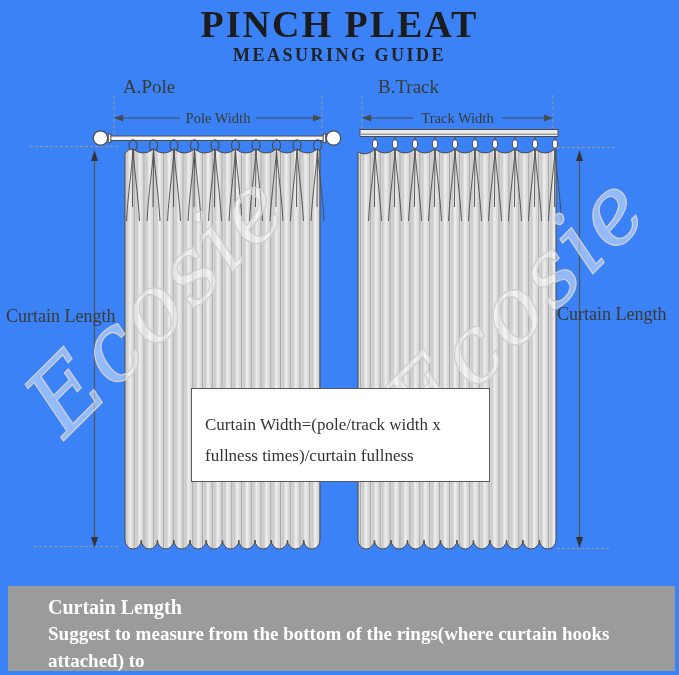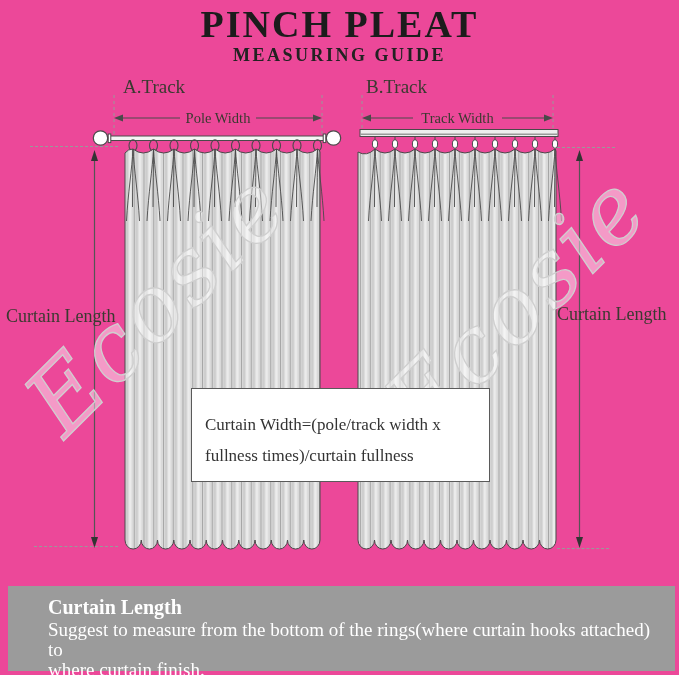--- a/index.html
+++ b/index.html
@@ -1,32 +1,32 @@
 <!DOCTYPE html>
 <html><head>
 <meta charset="utf-8">
 <style>
   html,body{margin:0;padding:0;background:#fff;}
   .canvas{
-    position:relative; width:679px; height:675px; background:#ec4899;
+    position:relative; width:679px; height:675px; background:#3b82f6;
     font-family:"Liberation Serif","DejaVu Serif",serif; overflow:hidden;
   }
   .title{
     position:absolute; top:2px; left:0; width:679px; text-align:center;
     font-size:38px; font-weight:bold; letter-spacing:2px; color:#1c1c1c;
   }
   .subtitle{
     position:absolute; top:45px; left:0; width:679px; text-align:center;
     font-size:18px; font-weight:bold; letter-spacing:2.5px; color:#222;
   }
   .diag-label{
     position:absolute; font-size:19px; color:#3a3a30;
   }
   .label-a{left:123px; top:76px;}
-  .label-b{left:366px; top:76px;}
+  .label-b{left:378px; top:76px;}
   .cl-label{position:absolute; font-size:18px; color:#3a3a30; white-space:nowrap;}
   .cl-left{left:6px; top:306px;}
   .cl-right{left:557px; top:304px;}
   .dashline{position:absolute; border-top:1.5px dashed #999; height:0;}
   .dl-a-top{left:30px; top:146px; width:88px;}
   .dl-a-bot{left:34px; top:546px; width:84px;}
   .dl-b-top{left:557px; top:147px; width:58px;}
   .dl-b-bot{left:557px; top:548px; width:52px;}
   .dsvg{position:absolute;}
   .formula-box{
@@ -34,40 +34,40 @@
     background:#fff; border:1px solid #5a5a5a; box-sizing:border-box;
     padding:21px 0 0 13px; font-size:17px; line-height:30.5px; color:#333;
     z-index:5;
   }
   .footer{
     position:absolute; left:8px; top:586px; width:667px; height:85px;
     background:#9b9b9b; box-sizing:border-box; padding:8px 8px 0 40px;
     color:#fff; z-index:5;
   }
   .footer-heading{font-size:20px; font-weight:600; line-height:26px;}
-  .footer-line{font-size:19px; line-height:20px; font-weight:400;}
+  .footer-line{font-size:19px; line-height:27px; font-weight:700;}
   .wm{
     position:absolute; font-family:"DejaVu Serif",serif; font-style:italic;
     font-size:92px; letter-spacing:3px; white-space:nowrap;
     color:rgba(255,255,255,0.45); -webkit-text-stroke:1.3px #cfcfcf;
     transform:rotate(-45deg); pointer-events:none; z-index:3;
   }
   .wm1{left:-5px; top:250px;}
   .wm2{left:355px; top:252px;}
   svg text{font-family:"Liberation Serif","DejaVu Serif",serif;}
 </style>
 </head>
 <body>
 
 <div class="canvas">
 
   <div class="title">PINCH PLEAT</div>
   <div class="subtitle">MEASURING GUIDE</div>
 
-  <div class="diag-label label-a">A.Track</div>
+  <div class="diag-label label-a">A.Pole</div>
   <div class="diag-label label-b">B.Track</div>
 
   <svg class="dsvg" style="left:85px; top:90px;" width="260" height="467" viewBox="0 0 260 467">
     <defs>
       <pattern id="foldsA" width="9.75" height="10" patternUnits="userSpaceOnUse">
         <rect width="9.75" height="10" fill="#d9d9d9"></rect>
         <rect x="0" width="1" height="10" fill="#a6a6a6"></rect>
         <rect x="2.4" width="1.2" height="10" fill="#c6c6c6"></rect>
         <rect x="5" width="2.4" height="10" fill="#ececec"></rect>
       </pattern>

